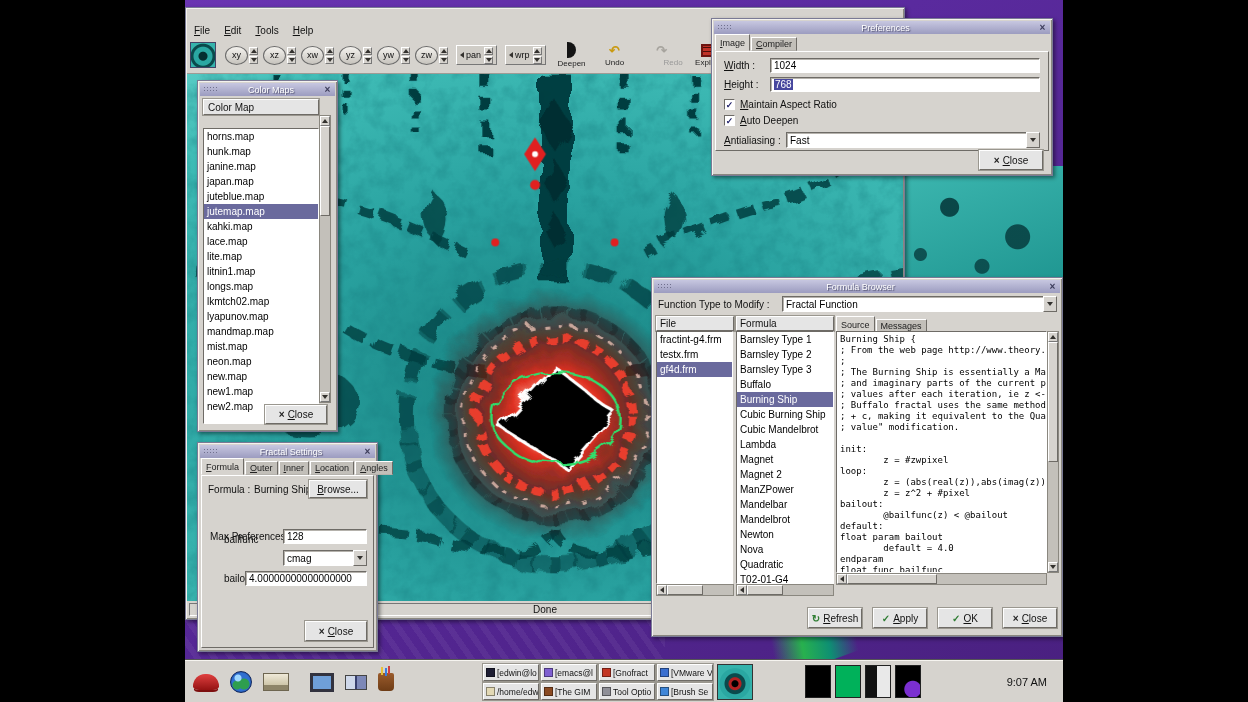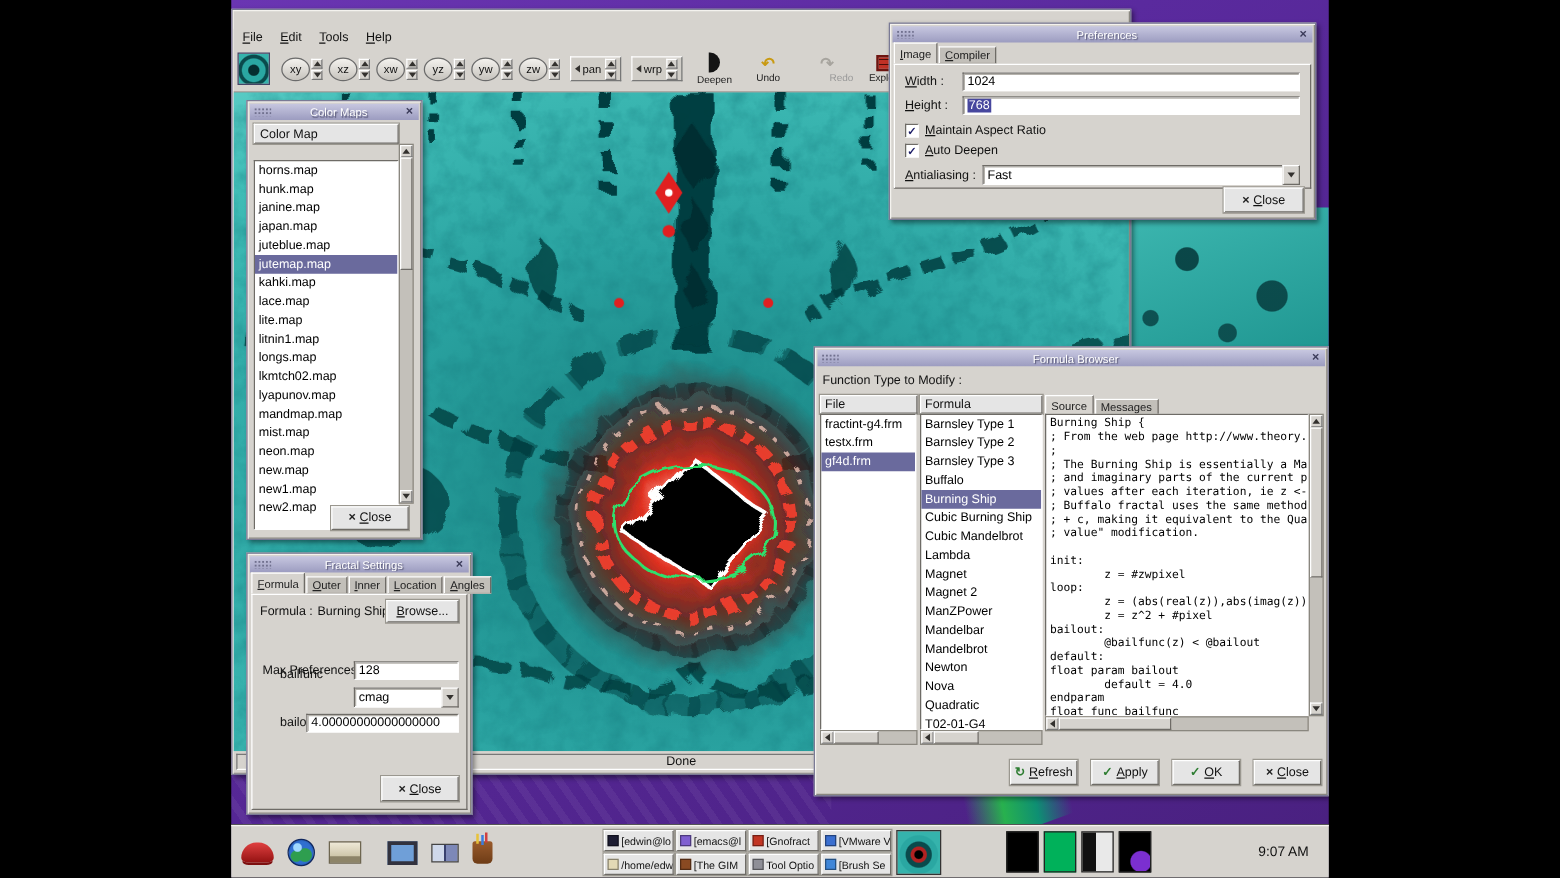--- a/index.html
+++ b/index.html
@@ -476,20 +476,26 @@
     </div>
   </div>
 
   <div class="window dlg-fb">
     <div class="dlg-title">
       <span class="dots"></span>
       <span class="t">Formula Browser</span>
       <span class="dlg-x">×</span>
     </div>
     <span class="flabel" style="left:6px;top:21px;">Function Type to Modify :</span>
+    <div class="combo fb-combo">
+      <span class="entry">Fractal Function</span>
+      <span class="combo-btn">
+            <b class="tri-down"></b>
+          </span>
+    </div>
 
     <div class="btn col-header fb-file-header">
           <span class="lbl">File</span>
         </div>
     <div class="list fb-file-list">
 
     <div class="row">fractint-g4.frm</div>
           <div class="row">testx.frm</div>
           <div class="row selected">gf4d.frm</div>
         </div>

